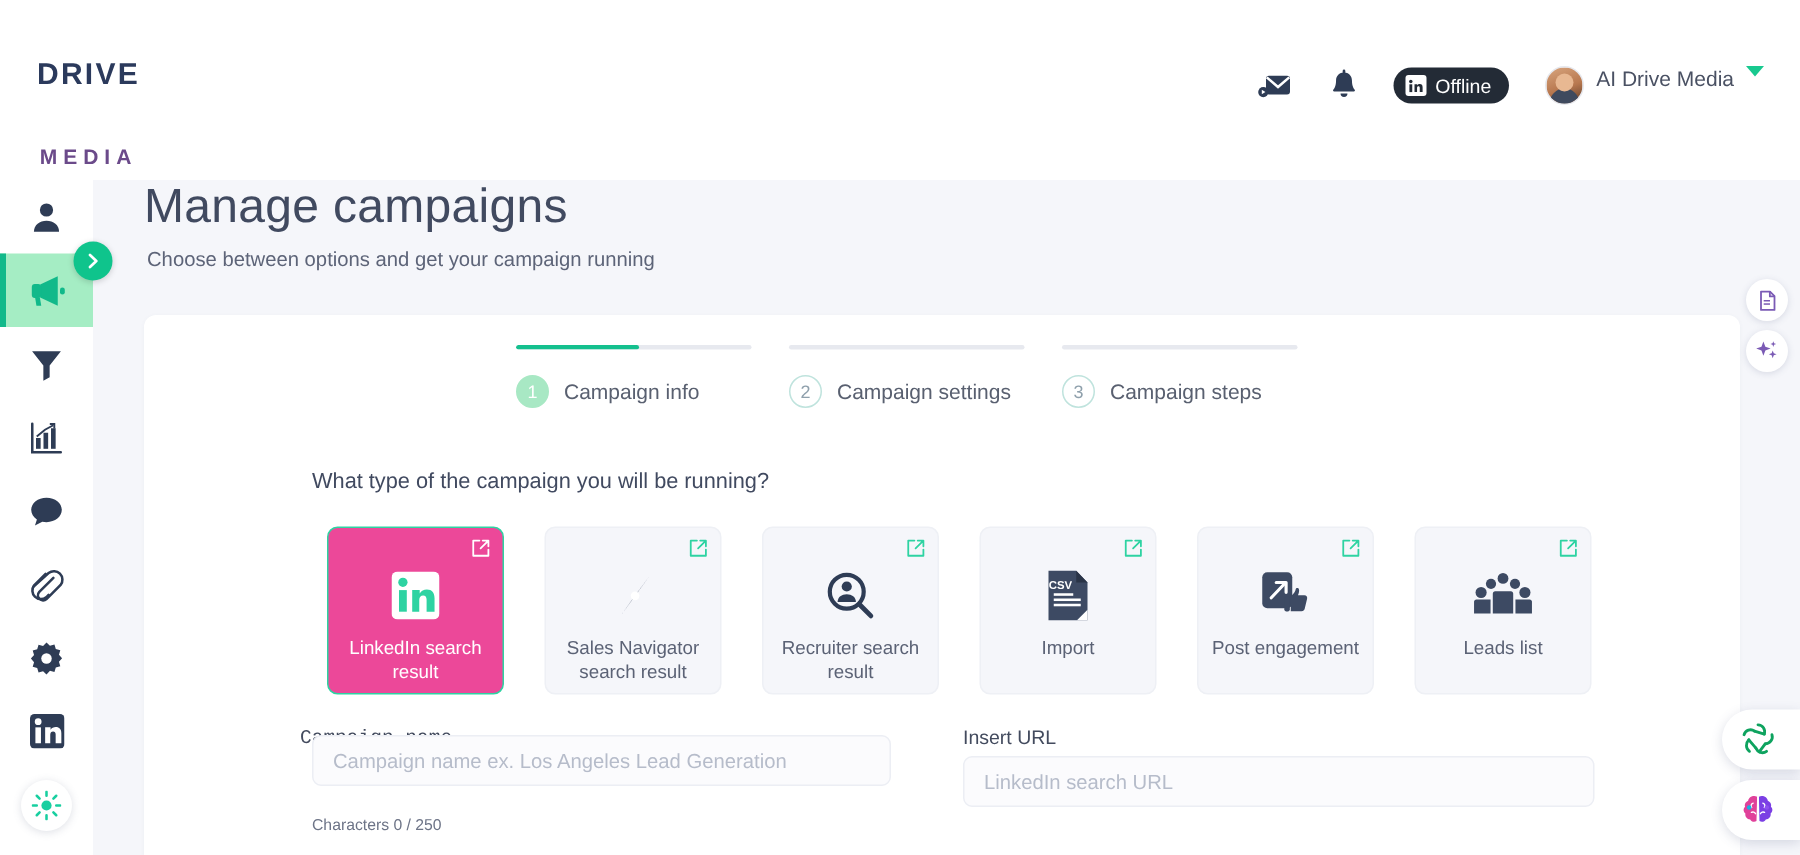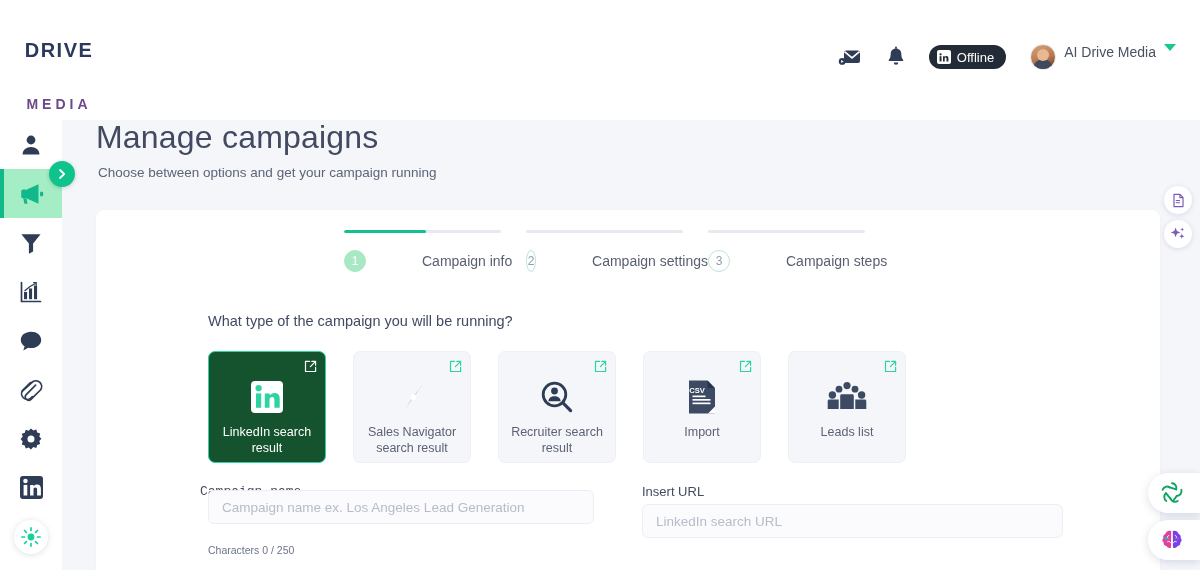--- a/index.html
+++ b/index.html
@@ -115,35 +115,35 @@
   .step-bar { height: 3px; border-radius: 2px; background: #e7e9ef; width: 157px; position: relative; overflow: hidden; }
   .step-bar .fill { position:absolute; left:0; top:0; bottom:0; background:#14c08e; border-radius: 2px; }
   .step-row { display: flex; align-items: center; gap: 10px; margin-top: 17px; }
   .step-num {
     width: 22px; height: 22px; border-radius: 50%;
     display: flex; align-items: center; justify-content: center;
     font-size: 12px; font-weight: 500;
   }
   .step-num.done { background: #a8e8c4; color: #ffffff; border: 1px solid #a8e8c4; }
   .step-num.todo { background: #ffffff; color: #8fa0ac; border: 1px solid #bfe3dd; }
-  .step-label { font-size: 14px; color: #596070; white-space: nowrap; margin-left: 46px; }
+  .step-label { font-size: 14px; color: #596070; white-space: nowrap; }
 
   
   .question {
     position: absolute; left: 112px; top: 103px;
     font-size: 14.5px; color: #414a60; font-weight: 400;
   }
   .cards { position: absolute; left: 112px; top: 141px; display: flex; gap: 27px; }
   .ctype {
     position: relative; width: 118px; height: 112px; border-radius: 7px;
     background: #f5f6fa; border: 1px solid #eef0f5;
     display: flex; flex-direction: column; align-items: center; justify-content: flex-start;
     cursor: pointer; padding-top: 22px;
   }
-  .ctype.sel { background: #14532d; border-color: #2ed3a2; }
+  .ctype.sel { background: #ec4899; border-color: #2ed3a2; margin-left: 10px; }
   .ctype .ext { position: absolute; right: 8px; top: 7px; width: 13px; height: 13px; }
   .ctype .ic { height: 46px; display: flex; align-items: center; justify-content: center; }
   .ctype .nm {
     margin-top: 4px; font-size: 12.5px; line-height: 16px; text-align: center;
     color: #5b6275; width: 104px;
   }
   .ctype.sel .nm { color: #ffffff; }
 
   
   .field-label {
@@ -433,20 +433,38 @@
             <path d="M28 27.5 21 34.5h7Z" fill="#ffffff"></path>
             <text x="10" y="13.5" font-family="Liberation Sans, sans-serif" font-size="7.6" font-weight="700" fill="#ffffff" text-anchor="middle">CSV</text>
             <rect x="5.5" y="16.5" width="13" height="1.7" fill="#ffffff"></rect>
             <rect x="5.5" y="20" width="18" height="1.7" fill="#ffffff"></rect>
             <rect x="5.5" y="23.5" width="18" height="1.7" fill="#ffffff"></rect>
           </svg>
         </span>
         <span class="nm">Import</span>
       </div>
 
+      <div class="ctype">
+        <span class="ext">
+          <svg width="13" height="13" viewBox="0 0 13 13">
+            <path d="M5.6 1.4H1.5v10.1h10.1V7.4" stroke="#2ed3a2" stroke-width="1.2" fill="none" stroke-linecap="round" stroke-linejoin="round"></path>
+            <path d="M7.8 1.4h3.8v3.8M11.6 1.4 6.4 6.6" stroke="#2ed3a2" stroke-width="1.2" fill="none" stroke-linecap="round" stroke-linejoin="round"></path>
+          </svg>
+        </span>
+        <span class="ic">
+          <svg width="36" height="36" viewBox="0 0 36 36">
+            <rect x="2.5" y="2.5" width="20" height="24" rx="3.4" fill="#3d4a63"></rect>
+            <path d="M8.5 19.5 17.5 10" stroke="#ffffff" stroke-width="2.1" stroke-linecap="round"></path>
+            <path d="M11.8 9.3h6.6v6.6" stroke="#ffffff" stroke-width="2.1" fill="none" stroke-linecap="round" stroke-linejoin="round"></path>
+            <path d="M21.5 18.5c1.9-1.4 3.1-3.1 3.3-4.6.15-1.1 1.9-1.2 2.2.1.25 1.1-.1 2.6-.7 3.9h4.3c1.3 0 2.1 1 1.8 2.2l-1.6 6.7c-.25 1.05-1 1.7-2.1 1.7h-7.2Z" fill="#3d4a63"></path>
+            <rect x="17.2" y="18.9" width="3.7" height="9.7" rx="1.2" fill="#3d4a63"></rect>
+          </svg>
+        </span>
+        <span class="nm">Post engagement</span>
+      </div>
 
       <div class="ctype">
         <span class="ext">
           <svg width="13" height="13" viewBox="0 0 13 13">
             <path d="M5.6 1.4H1.5v10.1h10.1V7.4" stroke="#2ed3a2" stroke-width="1.2" fill="none" stroke-linecap="round" stroke-linejoin="round"></path>
             <path d="M7.8 1.4h3.8v3.8M11.6 1.4 6.4 6.6" stroke="#2ed3a2" stroke-width="1.2" fill="none" stroke-linecap="round" stroke-linejoin="round"></path>
           </svg>
         </span>
         <span class="ic">
           <svg width="40" height="32" viewBox="0 0 40 32">

